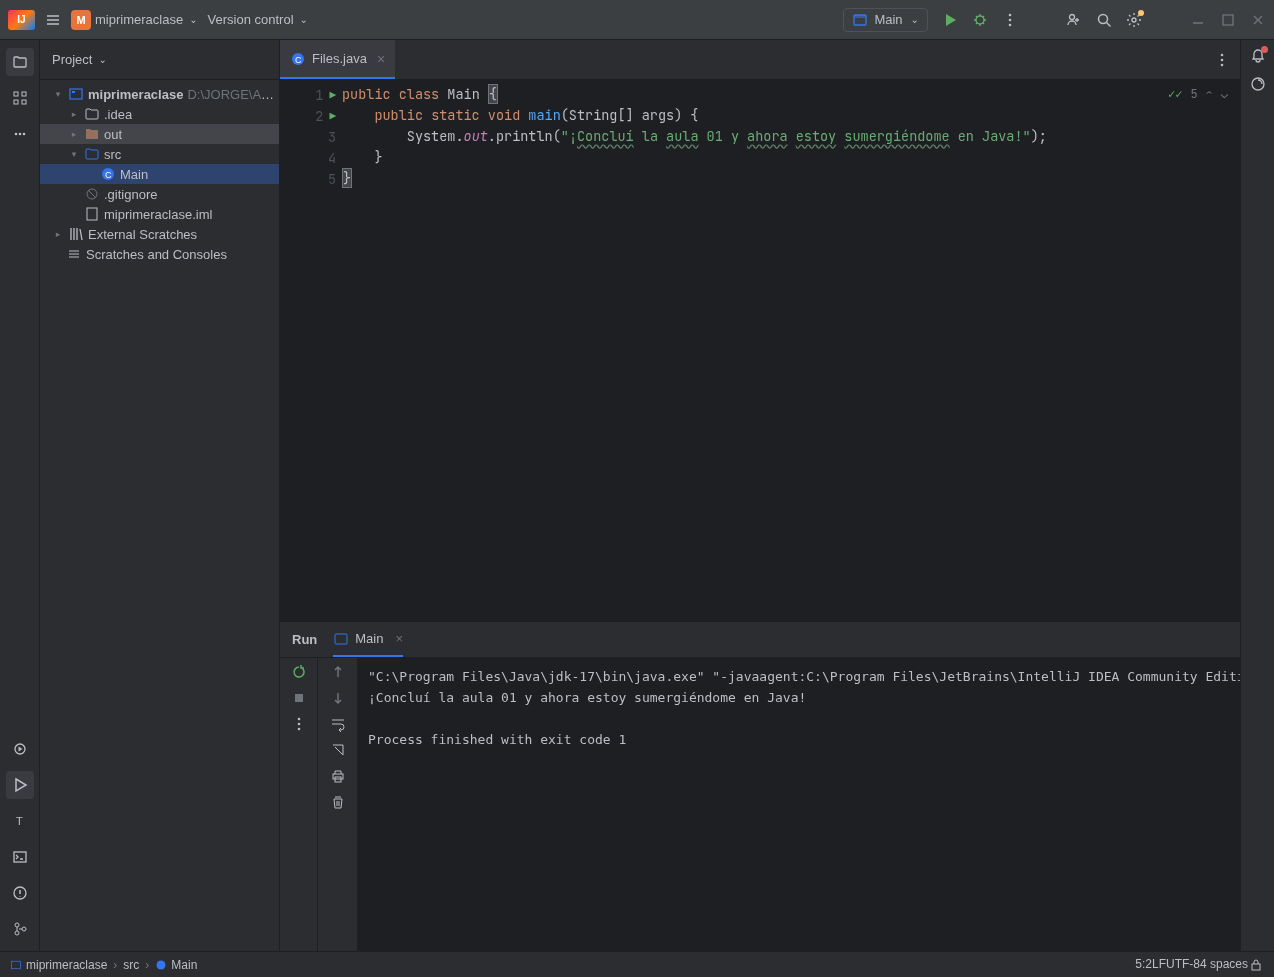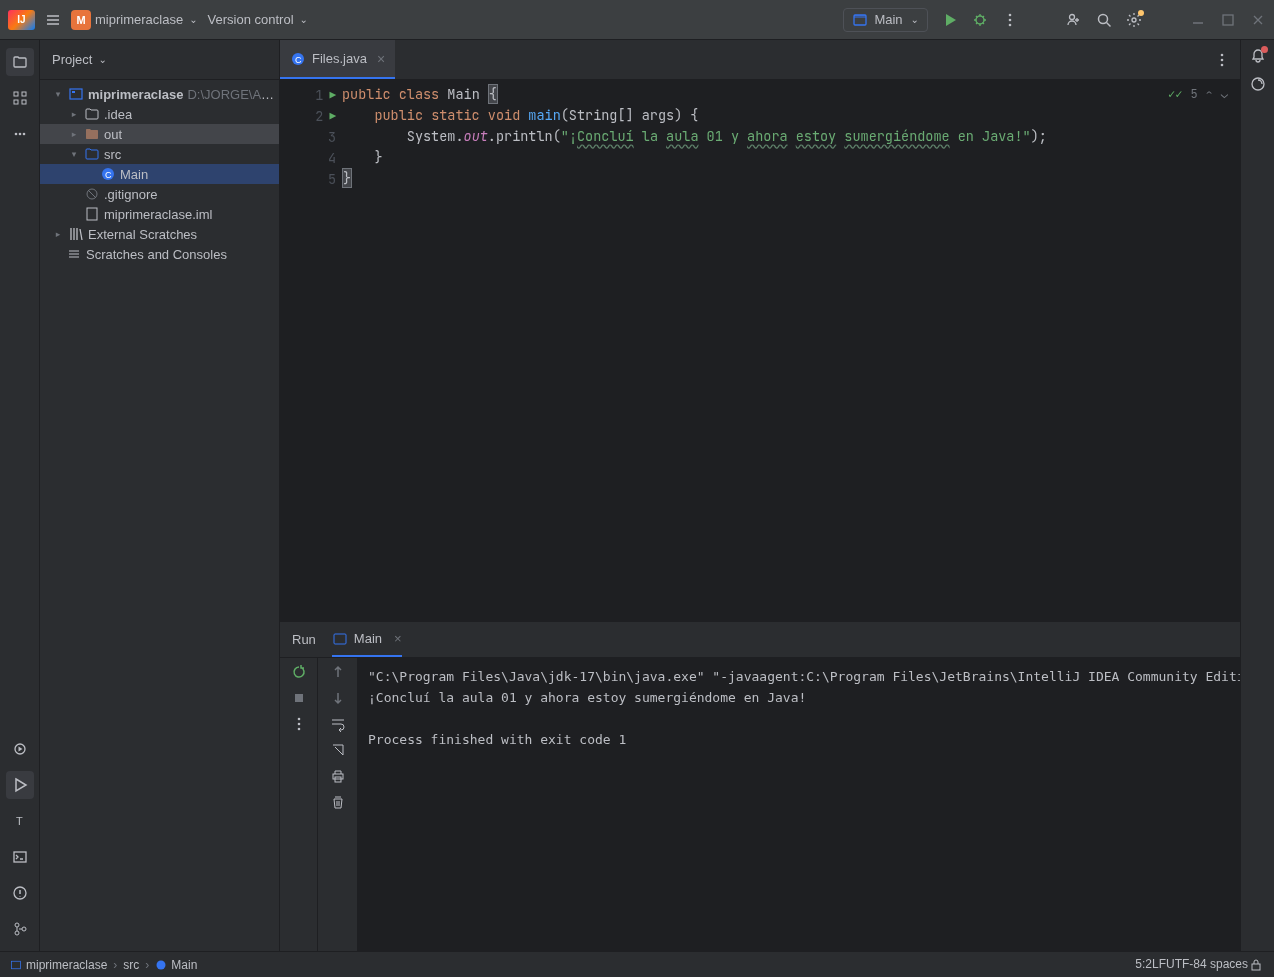--- a/index.html
+++ b/index.html
@@ -361,21 +361,21 @@
       <div class="editor-badges">
         <span style="color:#5fad65">✓✓</span>
         <span>5</span>
         <span>⌃</span>
         <span>⌄</span>
       </div>
     </div>
 
     <div class="bottom-panel">
       <div class="bp-tabbar">
-        <span style="font-weight:400">Run</span>
+        <span style="font-weight:700">Run</span>
         <div class="bp-tab active">
           <svg class="tree-icon" viewBox="0 0 16 16">
               <rect x="2" y="3" width="12" height="10" rx="1" fill="none" stroke="#3574f0"></rect>
             </svg>
           <span>Main</span>
           <span style="color:#6f737a;margin-left:6px">×</span>
         </div>
       </div>
       <div class="bp-body">
         <div class="bp-toolbar">

